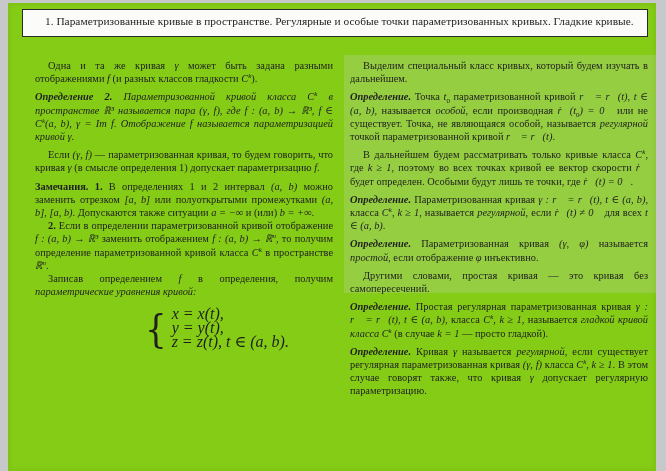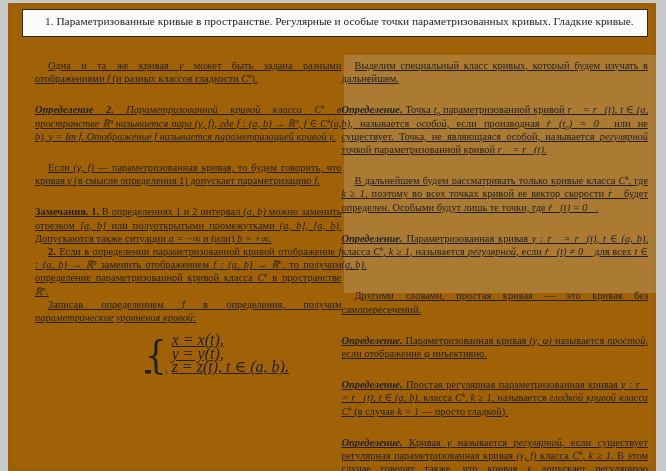--- a/index.html
+++ b/index.html
@@ -6,21 +6,21 @@
   .stage{
     position:relative;
     width:666px;height:471px;
     background:#c6c8ca;
     overflow:hidden;
     font-family:"Liberation Serif","DejaVu Serif",serif;
   }
   .page{
     position:absolute;
     left:8px; top:3px; right:10px; bottom:0;
-    background:#a16207;
+    background:#84cc16;
     box-shadow:inset 0 0 6px rgba(0,0,0,0.08);
     color:#1f1f1f;
   }
   .shade{
     position:absolute; right:0; top:52px; width:312px; height:238px;
     background:rgba(210,213,216,0.22);
     pointer-events:none;
   }
   .title-box{
     position:absolute;
@@ -32,31 +32,31 @@
   .title-text{
     font-size:11.4px;
     line-height:15.5px;
     text-align:justify;
     text-indent:13px;
   }
   .cols{
     position:absolute;
     left:27px; right:8px; top:56px; bottom:0;
     display:flex;
-    text-decoration:underline;
+    gap:17px;
   }
   .col{ flex:1 1 0; }
   .p{
     margin:0;
     font-size:10.4px;
     line-height:13.2px;
     text-align:justify;
   }
   .ind{ text-indent:13px; }
-  .sp{ margin-top:18px; }
+  .sp{ margin-top:5px; }
   .run-b{ font-weight:bold; }
   .run-i{ font-style:italic; }
   .run-bi{ font-weight:bold; font-style:italic; }
   .run-isup{ vertical-align:super; font-size:7px; line-height:0; font-style:italic; }
   .run-sub{ vertical-align:sub; font-size:7px; line-height:0; }
   .equation{
     margin:9px 0 0 110px;
     display:flex;
     align-items:center;
   }
@@ -103,21 +103,21 @@
             <div>z = z(t),  t ∈ (a, b).</div>
           </div>
         </div>
       </div>
 
       <div class="col">
         <p class="p ind"><span>Выделим специальный класс кривых, который будем изучать в дальнейшем.</span></p>
         <p class="p sp"><span class="run-bi">Определение.</span><span> Точка </span><span class="run-i">t</span><span class="run-sub">0</span><span> параметризованной кривой </span><span class="run-i">r⃗ = r⃗(t)</span><span>, </span><span class="run-i">t ∈ (a, b)</span><span>, называется </span><span class="run-i">особой</span><span>, если производная </span><span class="run-i">ṙ⃗(t</span><span class="run-sub">0</span><span class="run-i">) = 0⃗</span><span> или не существует. Точка, не являющаяся особой, называется </span><span class="run-i">регулярной</span><span> точкой параметризованной кривой </span><span class="run-i">r⃗ = r⃗(t)</span><span>.</span></p>
         <p class="p ind sp"><span>В дальнейшем будем рассматривать только кривые класса </span><span class="run-i">C</span><span class="run-isup">k</span><span>, где </span><span class="run-i">k ≥ 1</span><span>, поэтому во всех точках кривой ее вектор скорости </span><span class="run-i">ṙ⃗</span><span> будет определен. Особыми будут лишь те точки, где </span><span class="run-i">ṙ⃗(t) = 0⃗</span><span>.</span></p>
         <p class="p sp"><span class="run-bi">Определение.</span><span> Параметризованная кривая </span><span class="run-i">γ : r⃗ = r⃗(t)</span><span>, </span><span class="run-i">t ∈ (a, b)</span><span>, класса </span><span class="run-i">C</span><span class="run-isup">k</span><span>, </span><span class="run-i">k ≥ 1</span><span>, называется </span><span class="run-i">регулярной</span><span>, если </span><span class="run-i">ṙ⃗(t) ≠ 0⃗</span><span> для всех </span><span class="run-i">t ∈ (a, b)</span><span>.</span></p>
+        <p class="p sp"><span class="run-bi">Определение.</span><span> Параметризованная кривая </span><span class="run-i">(γ, φ)</span><span> называется </span><span class="run-i">простой</span><span>, если отображение </span><span class="run-i">φ</span><span> инъективно.</span></p>
         <p class="p ind sp"><span>Другими словами, простая кривая — это кривая без самопересечений.</span></p>
-        <p class="p sp"><span class="run-bi">Определение.</span><span> Параметризованная кривая </span><span class="run-i">(γ, φ)</span><span> называется </span><span class="run-i">простой</span><span>, если отображение </span><span class="run-i">φ</span><span> инъективно.</span></p>
         <p class="p sp"><span class="run-bi">Определение.</span><span> Простая регулярная параметризованная кривая </span><span class="run-i">γ : r⃗ = r⃗(t)</span><span>, </span><span class="run-i">t ∈ (a, b)</span><span>, класса </span><span class="run-i">C</span><span class="run-isup">k</span><span>, </span><span class="run-i">k ≥ 1</span><span>, называется </span><span class="run-i">гладкой кривой класса </span><span class="run-i">C</span><span class="run-isup">k</span><span> (в случае </span><span class="run-i">k = 1</span><span> — просто гладкой).</span></p>
         <p class="p sp"><span class="run-bi">Определение.</span><span> Кривая </span><span class="run-i">γ</span><span> называется </span><span class="run-i">регулярной</span><span>, если существует регулярная параметризованная кривая </span><span class="run-i">(γ, f)</span><span> класса </span><span class="run-i">C</span><span class="run-isup">k</span><span>, </span><span class="run-i">k ≥ 1</span><span>. В этом случае говорят также, что кривая </span><span class="run-i">γ</span><span> допускает регулярную параметризацию.</span></p>
       </div>
 
     </div>
   </div>
 </div>
 
 </body></html>

